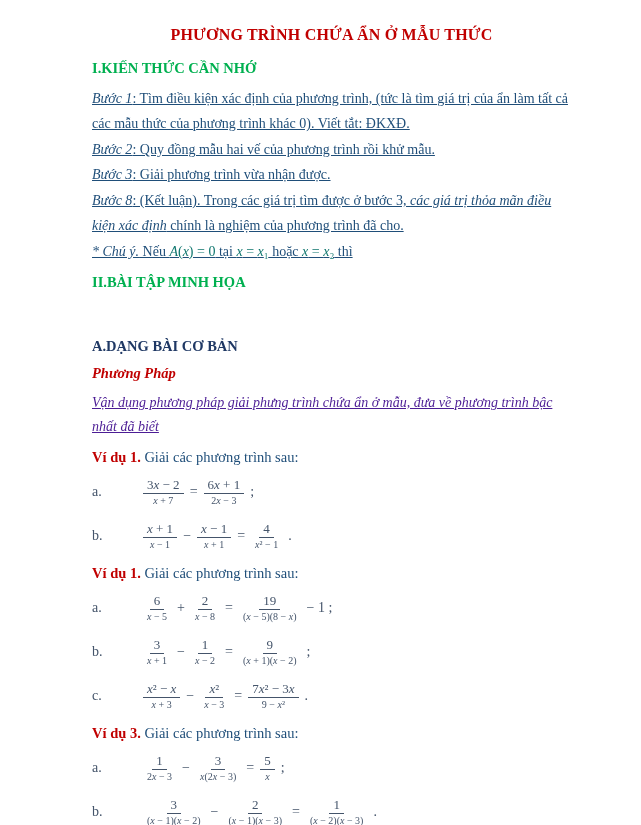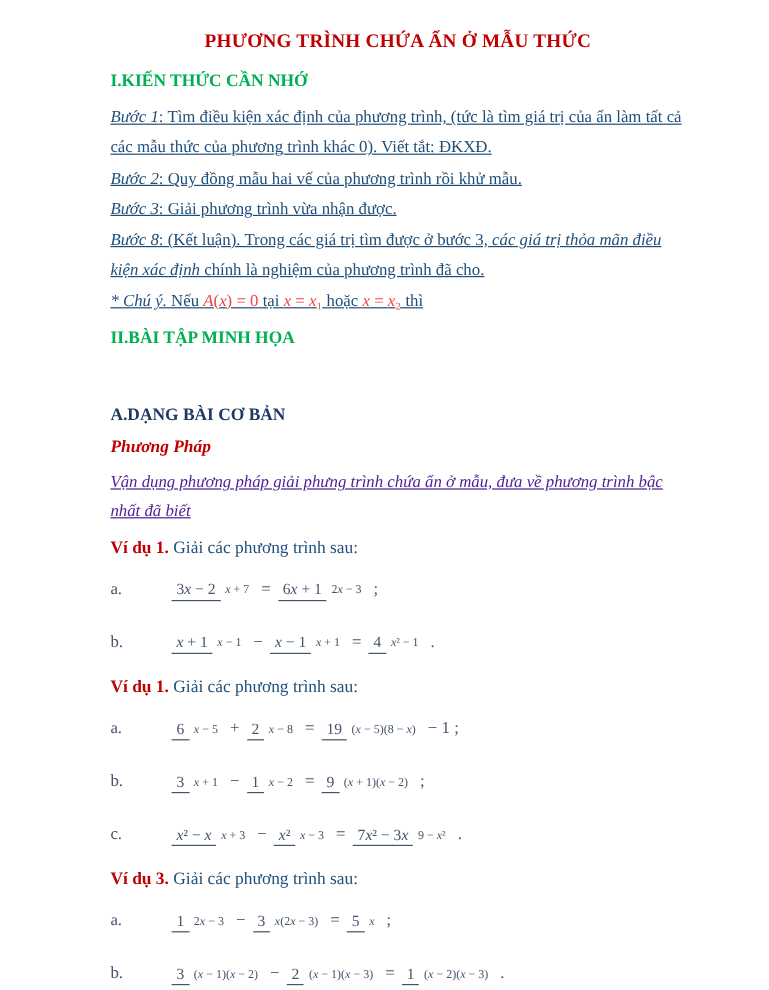--- a/index.html
+++ b/index.html
@@ -15,32 +15,32 @@
   .doc-title{
     color:#C00000;font-weight:bold;font-size:16px;letter-spacing:.2px;
     text-align:center;margin:2px 0 16px 0;
   }
   .h{font-size:14.5px;font-weight:bold;margin:10px 0 9px 0;}
   .h-green{color:#00B050;}
   .h-navy{color:#1F3864;margin-top:47px;}
   .h-red-italic{color:#C00000;font-style:italic;}
   .para{color:#1F4E79;font-size:14px;line-height:1.82;margin:0;text-decoration:underline;}
   .para .run-i{font-style:italic;}
-  .para .run-m{color:#ef4444;}
+  .para .run-m{color:#0f766e;}
   .para.red-italic-line{color:#4c1d95;font-style:italic;font-size:14px;line-height:1.7;}
   .ex-head{font-size:14.5px;margin:7px 0 3px 0;line-height:1.6;font-family:Liberation Serif, serif;}
   .ex-label{color:#C00000;font-weight:bold;}
   .ex-intro{color:#1F4E79;}
   .eq-row{
     display:flex;align-items:center;margin:4px 0 6px 0;min-height:38px;
     color:#44546A;
   }
   .eq-label{width:48px;font-size:14px;flex:0 0 48px;}
   .eq{display:inline-flex;align-items:center;font-size:14px;}
-  .frac{display:inline-flex;flex-direction:row;align-items:center;margin:0 3px;line-height:1.25;}
+  .frac{display:inline-flex;flex-direction:column;align-items:center;margin:0 3px;line-height:1.25;}
   .frac .num{padding:0 4px 0 4px;border-bottom:1px solid currentColor;font-size:13px;white-space:nowrap;}
   .frac .den{padding:1px 4px 0 4px;font-size:10px;white-space:nowrap;}
   .mtext{margin:0 3px;white-space:nowrap;}
   i{font-style:italic;}
 </style>
 </head>
 <body>
 
 <div class="page">
   <div class="doc-title">PHƯƠNG TRÌNH CHỨA ẨN Ở MẪU THỨC</div>

